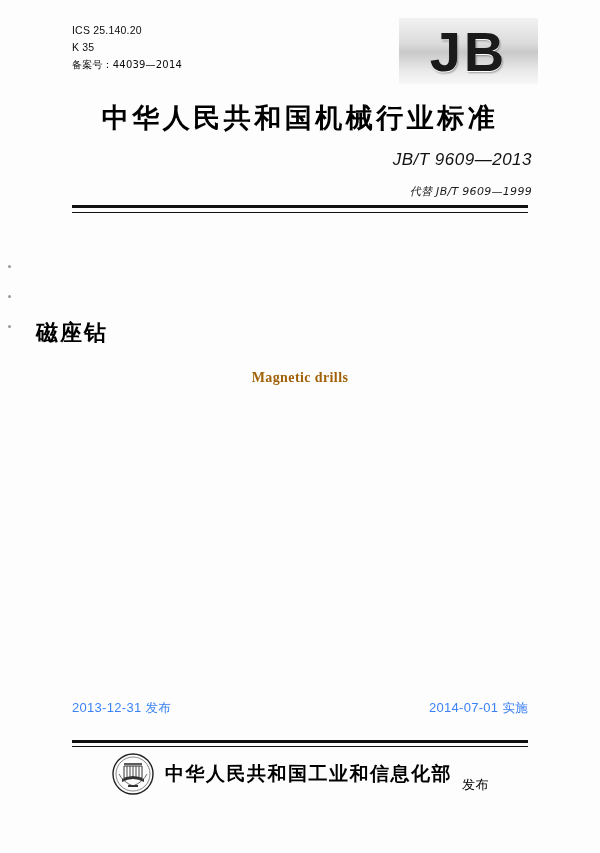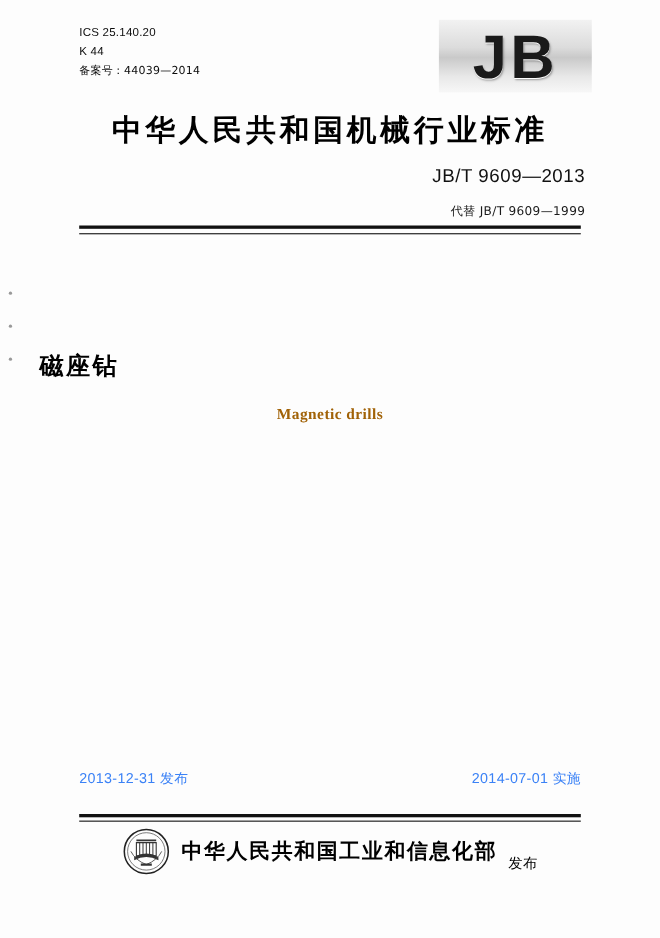--- a/index.html
+++ b/index.html
@@ -72,20 +72,21 @@
     letter-spacing: 3.5px;
     color: #000;
   }
 
   
   .std-no {
     position: absolute;
     right: 68px;
     top: 150px;
     text-align: right;
+    font-style: italic;
   }
   .std-no .main {
     font-family: "Liberation Sans", sans-serif;
     font-size: 17px;
     letter-spacing: 0.5px;
     color: #111;
   }
   .std-no .sub {
     margin-top: 14px;
     font-size: 11px;
@@ -201,21 +202,21 @@
     padding-bottom: 2px;
   }
 </style>
 </head>
 <body>
 
 <div class="page">
 
   <div class="ics-block">
     <div>ICS 25.140.20</div>
-    <div>K 44</div>
+    <div>K 35</div>
     <div class="ics-cn">备案号：44039—2014</div>
   </div>
 
   <div class="jb-logo">JB</div>
 
   <div class="nat-title">中华人民共和国机械行业标准</div>
 
   <div class="std-no">
     <div class="main">JB/T 9609—2013</div>
     <div class="sub">代替 JB/T 9609—1999</div>

